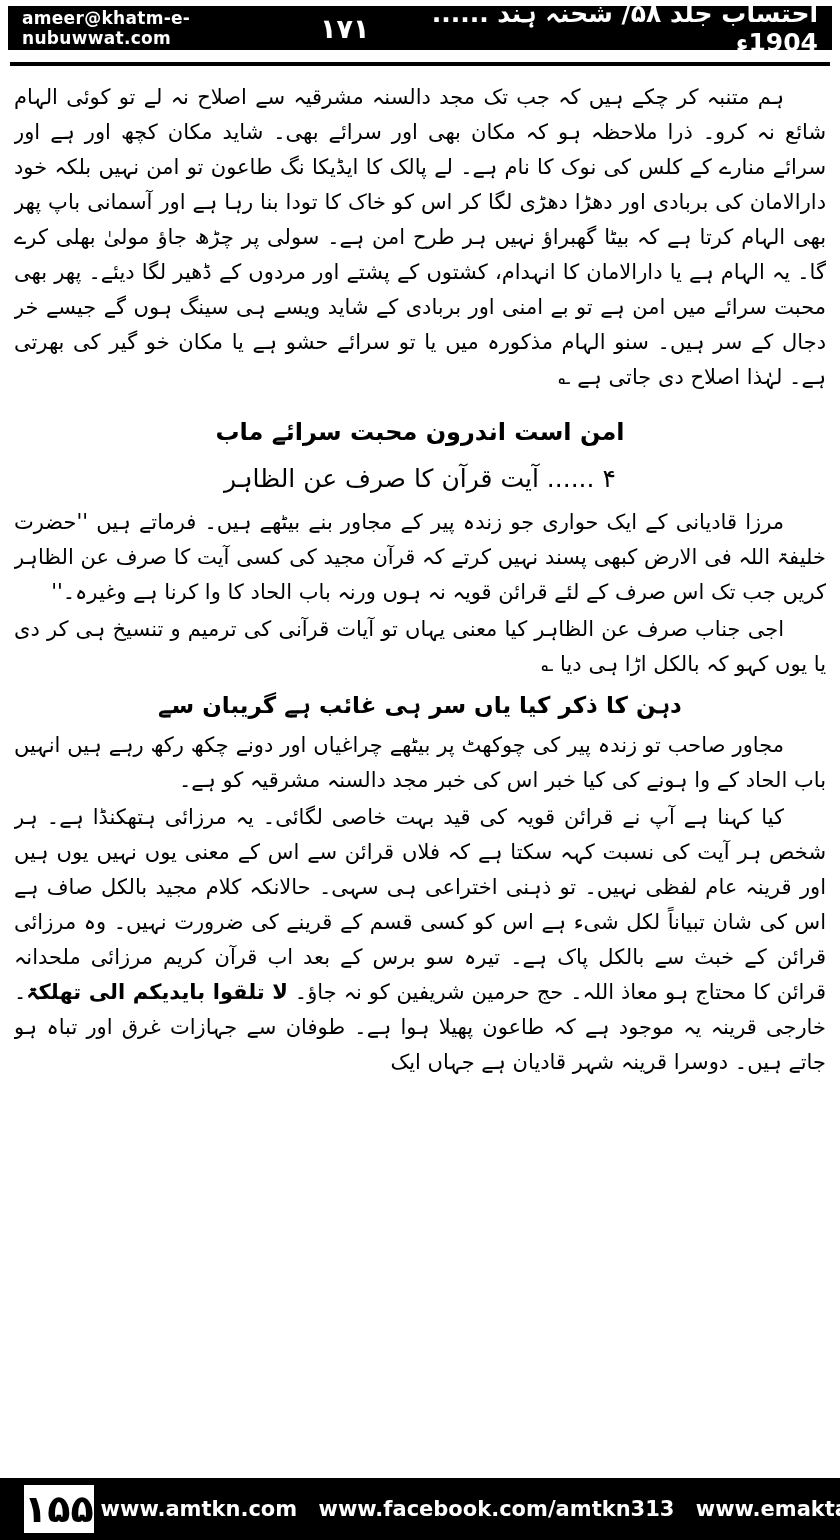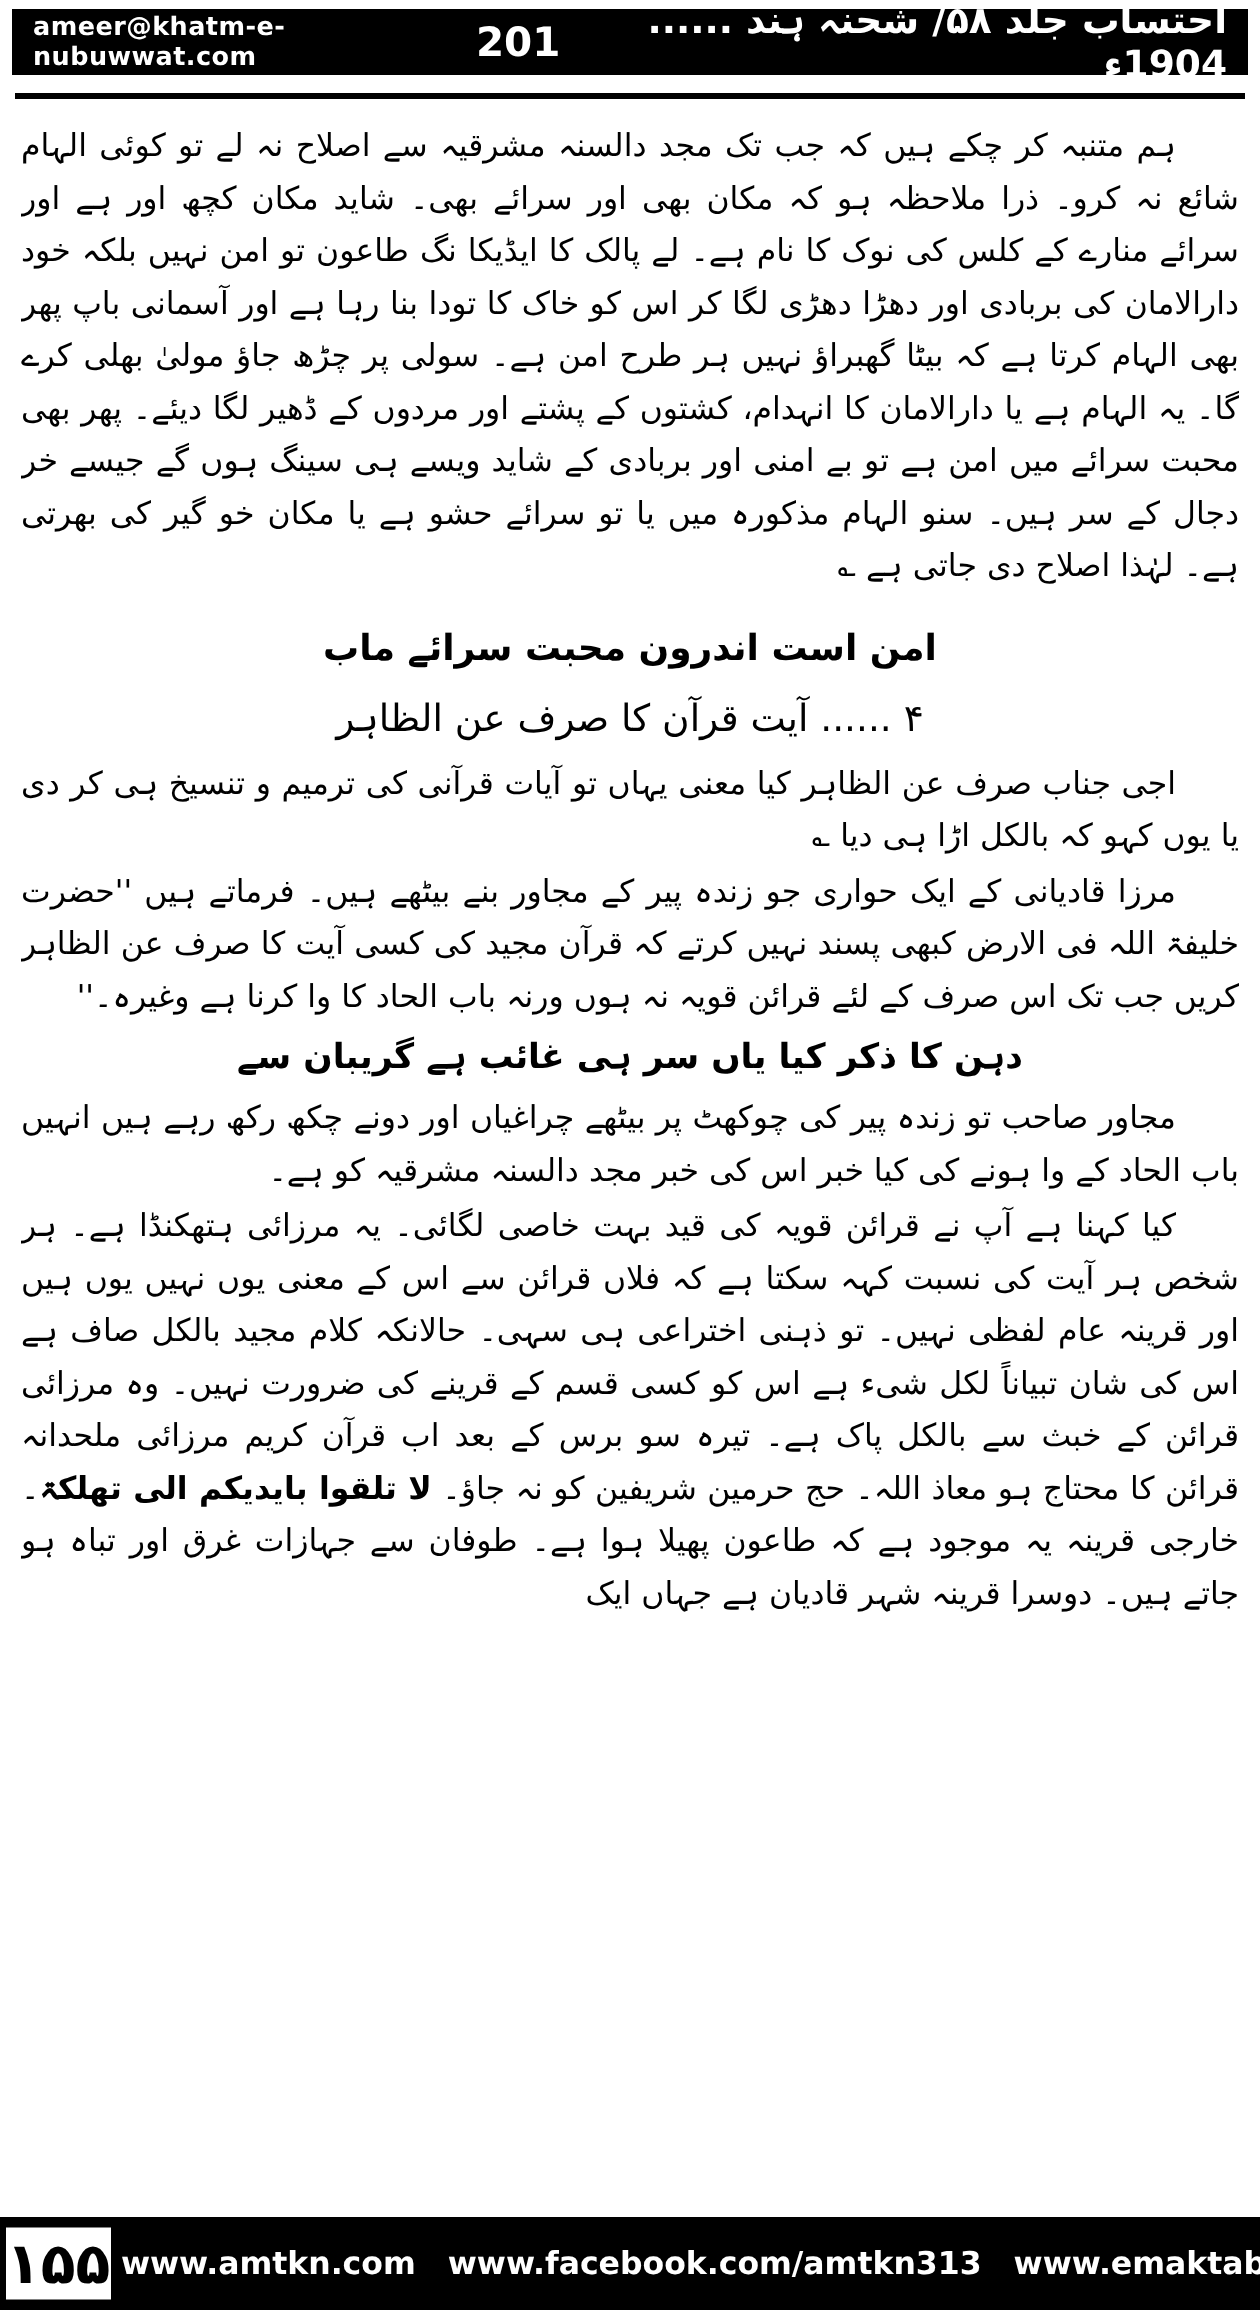--- a/index.html
+++ b/index.html
@@ -35,49 +35,49 @@
   .verse2 { font-weight:bold; font-size:23px; line-height:42px; margin:2px 0; }
   .qbold { font-weight:bold; }
   
   .footer-bar {
     position:absolute; left:0; right:0; bottom:0; height:62px;
     background:#000; color:#fff;
     display:flex; align-items:center;
   }
   .page-box {
     background:#fff; color:#000;
-    width:100px; height:48px; margin-left:4px;
+    width:100px; height:48px; margin-left:24px;
     display:flex; align-items:center; justify-content:center;
     font-size:38px; font-weight:bold;
   }
   .footer-links {
     flex:1; text-align:center; font-weight:bold; font-size:21px; direction:ltr;
     white-space:nowrap;
   }
   .footer-links span { margin:0 7px; }
 </style>
 </head>
 <body>
 
 <div class="page">
 
   <div class="header-bar">
     <span class="header-email">ameer@khatm-e-nubuwwat.com</span>
-    <span class="header-pageno">201</span>
+    <span class="header-pageno">۱۷۱</span>
     <span class="header-title">احتساب جلد ۵۸/ شحنہ ہند ...... 1904ء</span>
   </div>
 
   <div class="header-rule"></div>
 
   <div class="body-text">
     <p class="para">ہم متنبہ کر چکے ہیں کہ جب تک مجد دالسنہ مشرقیہ سے اصلاح نہ لے تو کوئی الہام شائع نہ کرو۔ ذرا ملاحظہ ہو کہ مکان بھی اور سرائے بھی۔ شاید مکان کچھ اور ہے اور سرائے منارے کے کلس کی نوک کا نام ہے۔ لے پالک کا ایڈیکا نگ طاعون تو امن نہیں بلکہ خود دارالامان کی بربادی اور دھڑا دھڑی لگا کر اس کو خاک کا تودا بنا رہا ہے اور آسمانی باپ پھر بھی الہام کرتا ہے کہ بیٹا گھبراؤ نہیں ہر طرح امن ہے۔ سولی پر چڑھ جاؤ مولیٰ بھلی کرے گا۔ یہ الہام ہے یا دارالامان کا انہدام، کشتوں کے پشتے اور مردوں کے ڈھیر لگا دیئے۔ پھر بھی محبت سرائے میں امن ہے تو بے امنی اور بربادی کے شاید ویسے ہی سینگ ہوں گے جیسے خر دجال کے سر ہیں۔ سنو الہام مذکورہ میں یا تو سرائے حشو ہے یا مکان خو گیر کی بھرتی ہے۔ لہٰذا اصلاح دی جاتی ہے ؎</p>
     <div class="center verse">امن است اندرون محبت سرائے ماب</div>
     <div class="center heading">۴ ...... آیت قرآن کا صرف عن الظاہر</div>
+    <p class="para">مرزا قادیانی کے ایک حواری جو زندہ پیر کے مجاور بنے بیٹھے ہیں۔ فرماتے ہیں ''حضرت خلیفۃ اللہ فی الارض کبھی پسند نہیں کرتے کہ قرآن مجید کی کسی آیت کا صرف عن الظاہر کریں جب تک اس صرف کے لئے قرائن قویہ نہ ہوں ورنہ باب الحاد کا وا کرنا ہے وغیرہ۔''</p>
     <p class="para">اجی جناب صرف عن الظاہر کیا معنی یہاں تو آیات قرآنی کی ترمیم و تنسیخ ہی کر دی یا یوں کہو کہ بالکل اڑا ہی دیا ؎</p>
-    <p class="para">مرزا قادیانی کے ایک حواری جو زندہ پیر کے مجاور بنے بیٹھے ہیں۔ فرماتے ہیں ''حضرت خلیفۃ اللہ فی الارض کبھی پسند نہیں کرتے کہ قرآن مجید کی کسی آیت کا صرف عن الظاہر کریں جب تک اس صرف کے لئے قرائن قویہ نہ ہوں ورنہ باب الحاد کا وا کرنا ہے وغیرہ۔''</p>
     <div class="center verse2">دہن کا ذکر کیا یاں سر ہی غائب ہے گریبان سے</div>
     <p class="para">مجاور صاحب تو زندہ پیر کی چوکھٹ پر بیٹھے چراغیاں اور دونے چکھ رکھ رہے ہیں انہیں باب الحاد کے وا ہونے کی کیا خبر اس کی خبر مجد دالسنہ مشرقیہ کو ہے۔</p>
     <p class="para"><span>کیا کہنا ہے آپ نے قرائن قویہ کی قید بہت خاصی لگائی۔ یہ مرزائی ہتھکنڈا ہے۔ ہر شخص ہر آیت کی نسبت کہہ سکتا ہے کہ فلاں قرائن سے اس کے معنی یوں نہیں یوں ہیں اور قرینہ عام لفظی نہیں۔ تو ذہنی اختراعی ہی سہی۔ حالانکہ کلام مجید بالکل صاف ہے اس کی شان تبیاناً لکل شیء ہے اس کو کسی قسم کے قرینے کی ضرورت نہیں۔ وہ مرزائی قرائن کے خبث سے بالکل پاک ہے۔ تیرہ سو برس کے بعد اب قرآن کریم مرزائی ملحدانہ قرائن کا محتاج ہو معاذ اللہ۔ حج حرمین شریفین کو نہ جاؤ۔</span> <span class="qbold">لا تلقوا بایدیکم الی تھلکۃ</span><span>۔خارجی قرینہ یہ موجود ہے کہ طاعون پھیلا ہوا ہے۔ طوفان سے جہازات غرق اور تباہ ہو جاتے ہیں۔ دوسرا قرینہ شہر قادیان ہے جہاں ایک</span></p>
   </div>
 
   <div class="footer-bar">
     <div class="page-box">۱۵۵</div>
     <div class="footer-links">
       <span>www.amtkn.com</span>
       <span>www.facebook.com/amtkn313</span>

